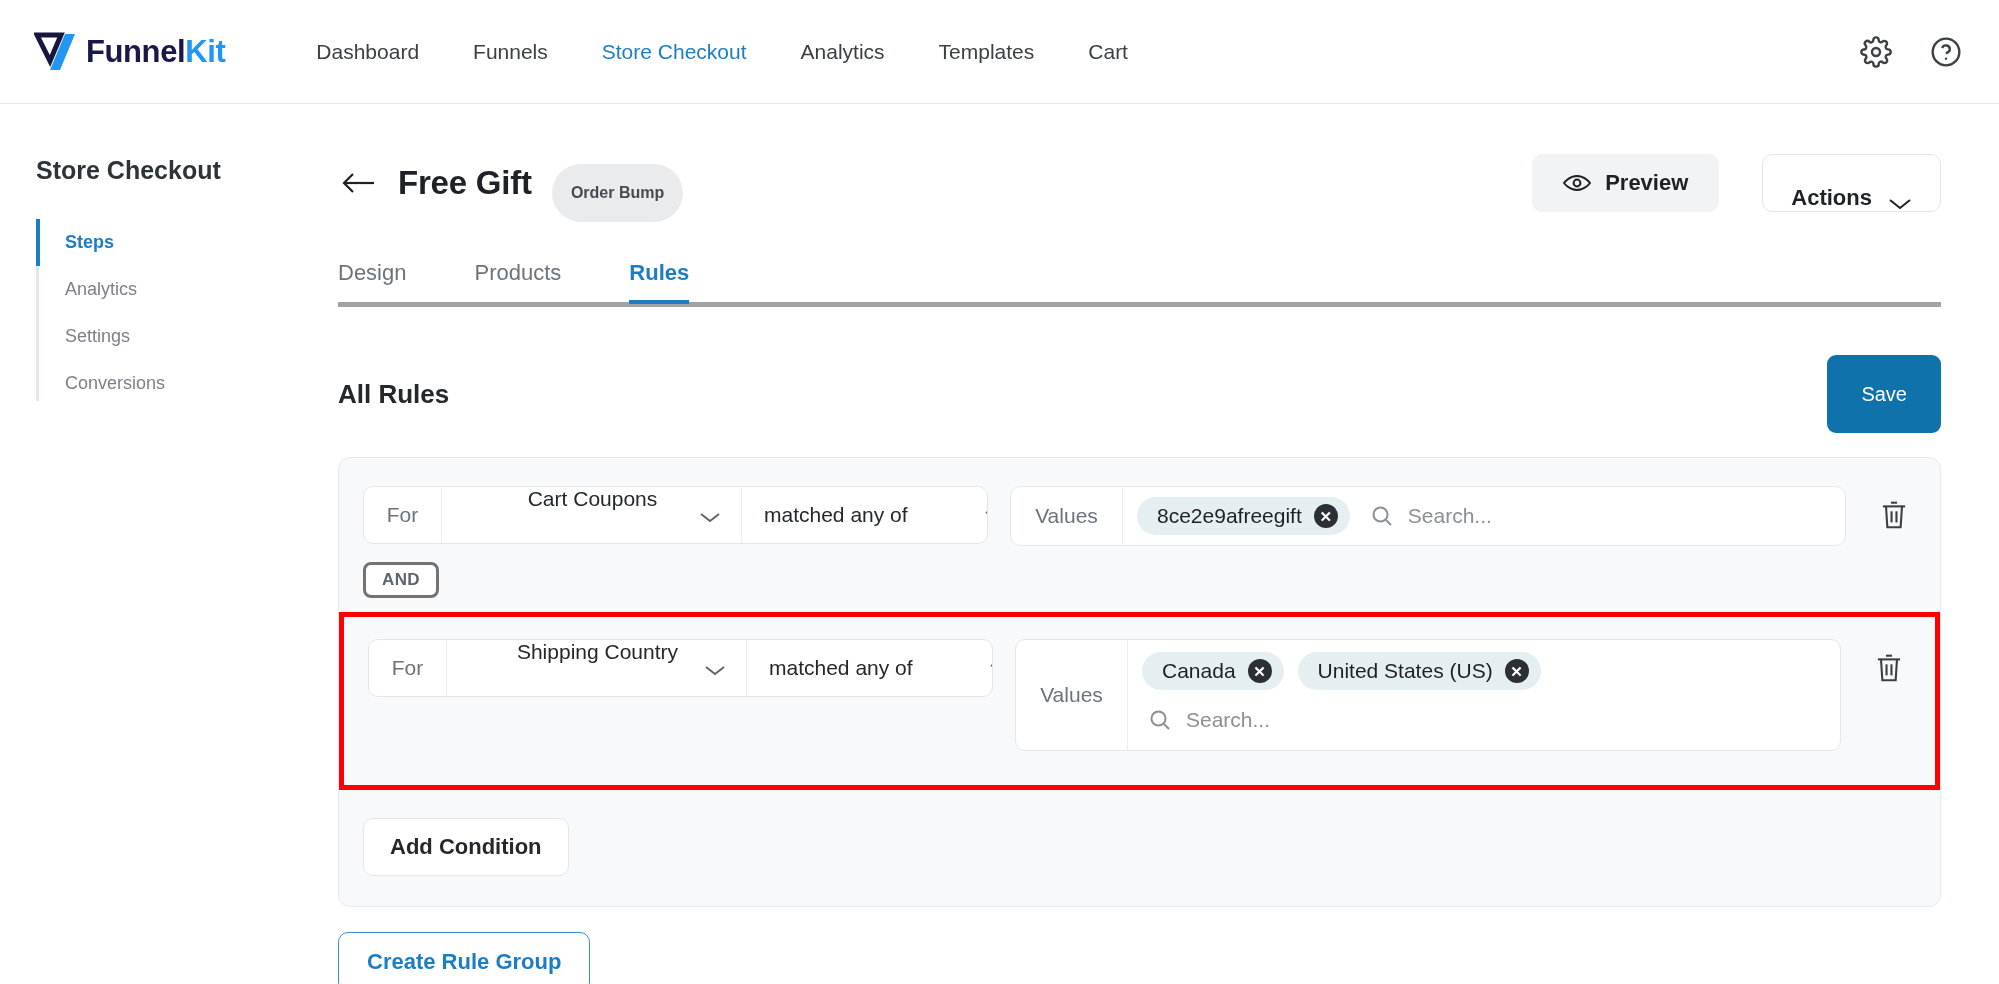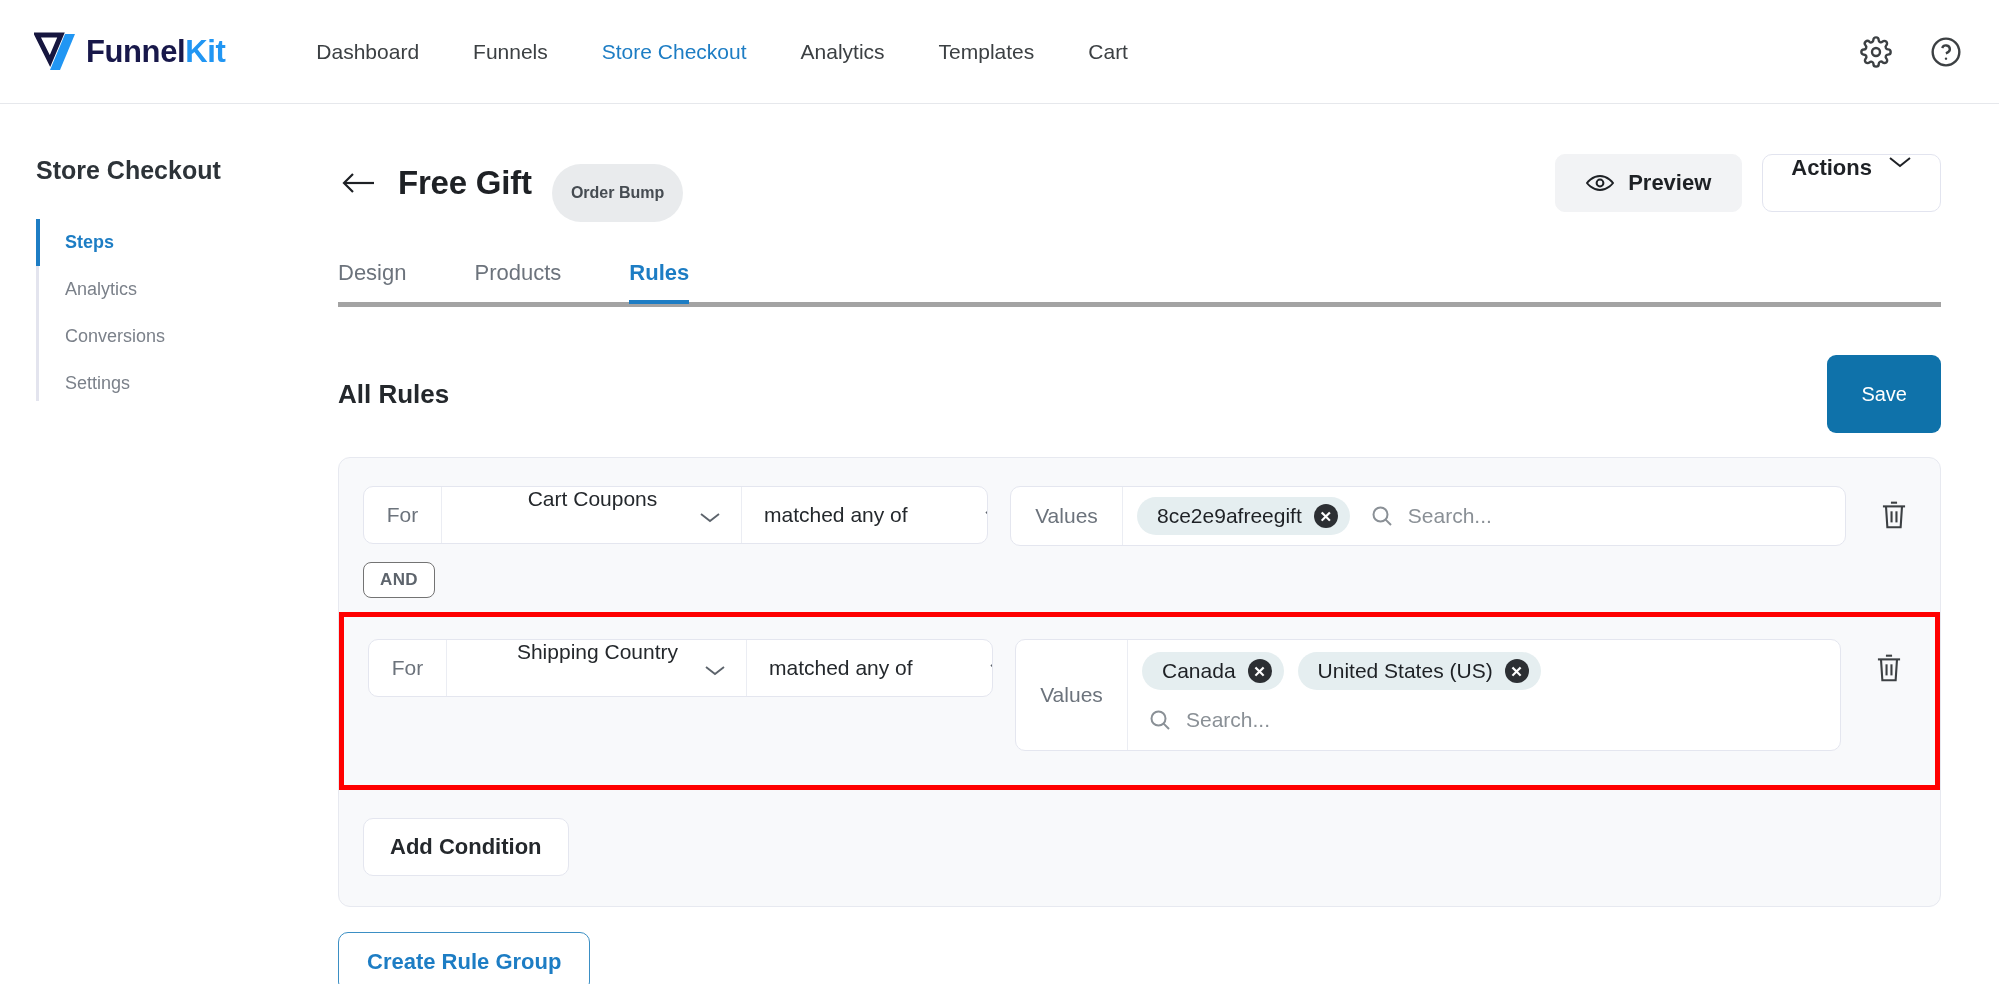--- a/index.html
+++ b/index.html
@@ -99,24 +99,24 @@
     margin-top: 20px;
   }
   .head-actions { margin-left: auto; display: flex; gap: 20px; }
   .btn-preview {
     display: flex; align-items: center; gap: 14px;
     background: #f2f3f5; border: 1px solid #f2f3f5; border-radius: 10px;
     padding: 0 30px; height: 58px;
     font-size: 22px; font-weight: bold; color: #1e2125; cursor: pointer;
   }
   .btn-actions {
-    display: flex; align-items: flex-start; gap: 16px;
+    display: flex; align-items: flex-end; gap: 16px;
     background: #ffffff; border: 1px solid #e2e4ef; border-radius: 10px;
     padding: 0 28px; height: 58px;
-    font-size: 22px; font-weight: bold; color: #1e2125; cursor: pointer;
+    font-size: 22px; font-weight: bold; color: #1e2125; cursor: pointer; margin-left: 23px;
   }
 
   
   .tabs {
     display: flex; gap: 8px;
     border-bottom: 5px solid #a3a3a3;
     margin-top: 38px;
   }
   .tab {
     font-size: 22px; color: #6c737c;
@@ -236,21 +236,21 @@
   .trash {
     width: 44px; height: 58px; margin-left: 26px;
     display: flex; align-items: center; justify-content: center;
     cursor: pointer; flex: 0 0 44px;
   }
 
   .and-badge {
     display: inline-flex; align-items: center; justify-content: center;
     margin: 16px 0 0 0;
     background: #ffffff;
-    border: 1px solid #737373;
+    border: 3px solid #737373;
     border-radius: 8px;
     height: 36px; padding: 1px 16px;
     font-size: 17px; font-weight: bold; color: #5d646c;
     letter-spacing: 0.4px;
   }
 
   
   .highlight-wrap {
     position: relative;
     border: 5px solid #ff0000;
@@ -322,22 +322,22 @@
 </div>
 
 <div class="layout">
 
   <aside class="sidebar">
     <div class="sidebar-title">Store Checkout</div>
     <div class="sidebar-list">
       <div class="sidebar-rail"></div>
       <div class="sidebar-item active">Steps</div>
       <div class="sidebar-item">Analytics</div>
+      <div class="sidebar-item">Settings</div>
       <div class="sidebar-item">Conversions</div>
-      <div class="sidebar-item">Settings</div>
     </div>
   </aside>
 
   <main class="content">
 
     <div class="page-head">
       <span class="back-arrow">
         <svg width="36" height="28" viewBox="0 0 36 28" fill="none" stroke="#1e2125" stroke-width="2.2">
           <path d="M34 14 H4"></path>
             <path d="M13 5 L4 14 L13 23"></path>

